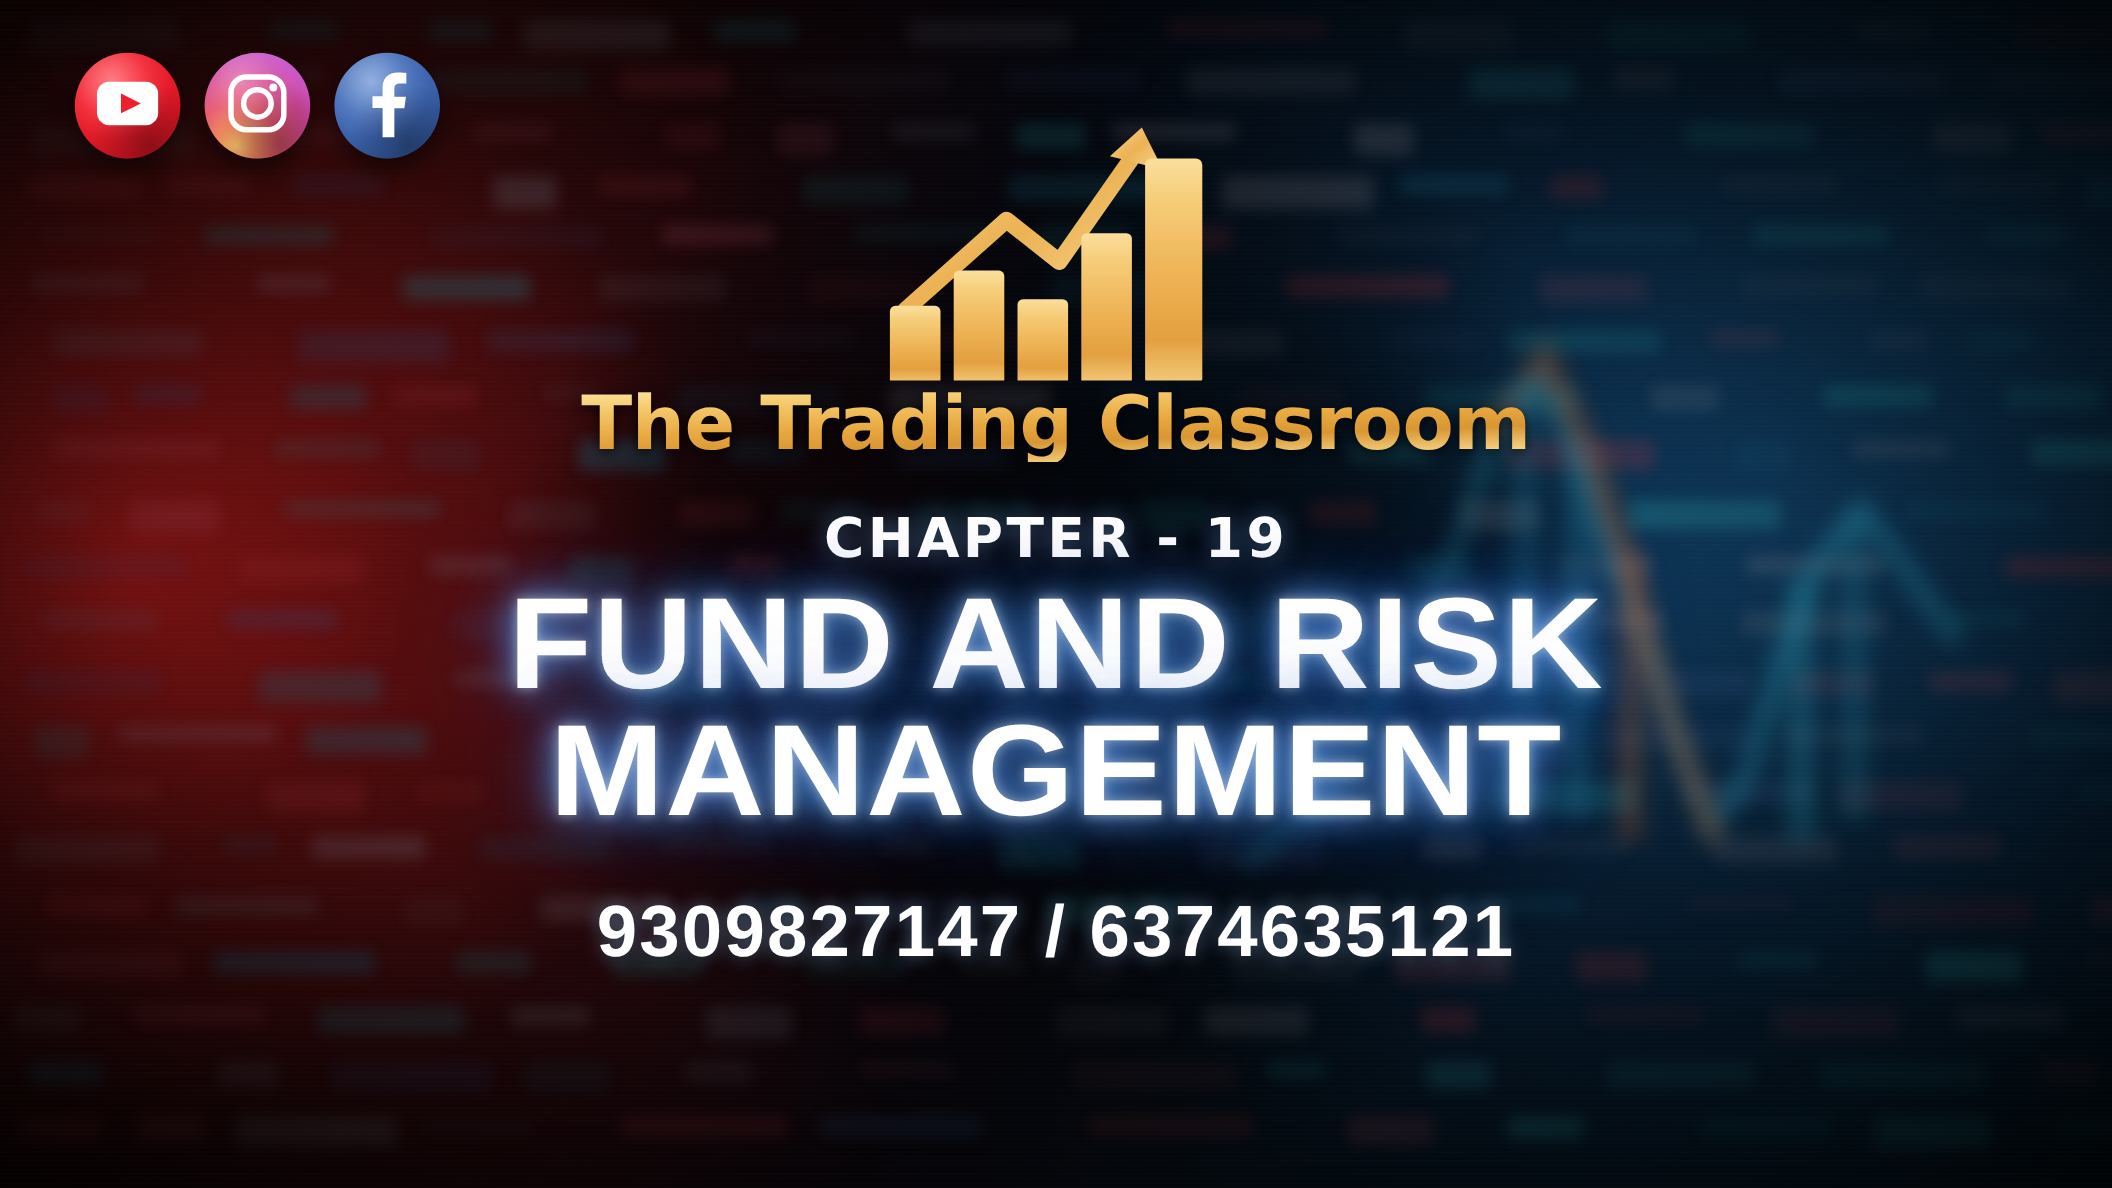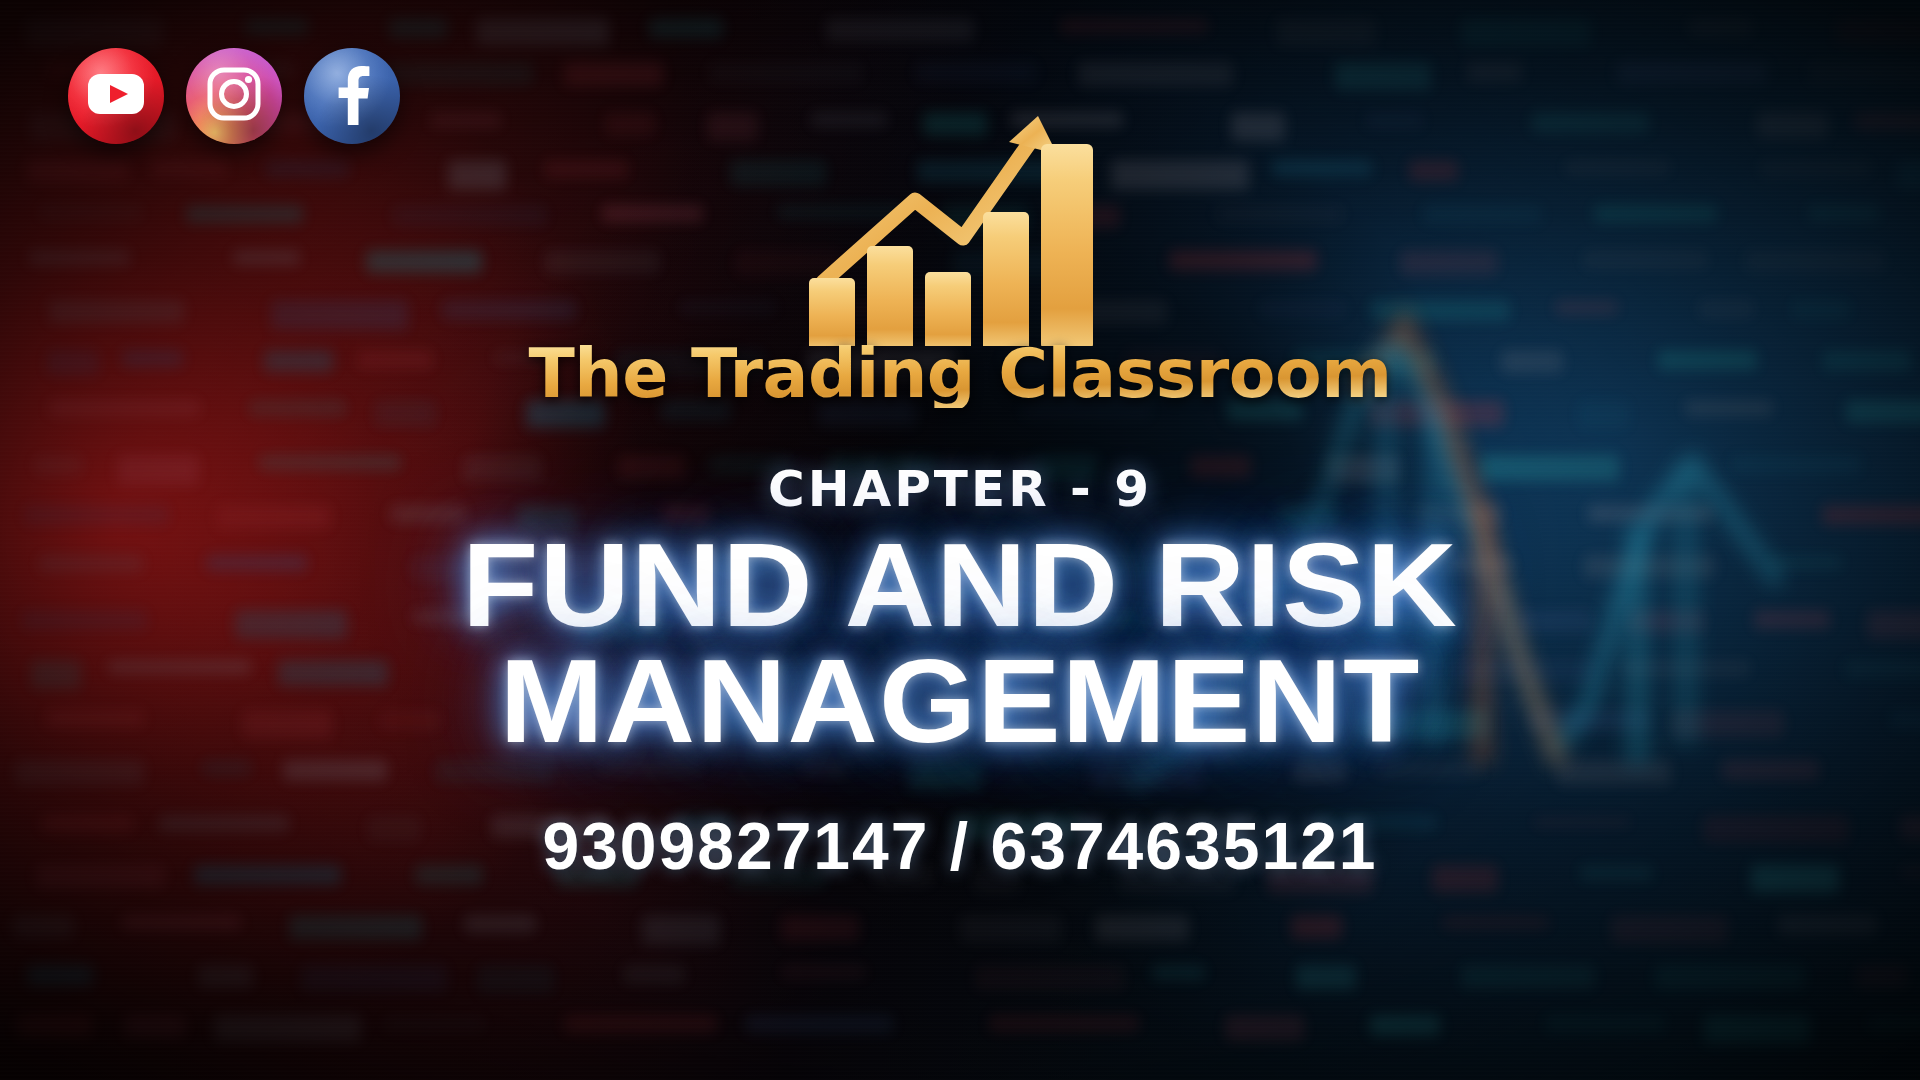--- a/index.html
+++ b/index.html
@@ -64,21 +64,21 @@
                radial-gradient(circle at 70% 86%, rgba(0,0,0,.35) 0%, rgba(0,0,0,0) 52%);
     pointer-events:none;
   }
   .sbtn.youtube{background:radial-gradient(circle at 36% 28%, #ff3a45 0%, #ef1f2d 42%, #c80f1c 100%);}
   .sbtn.instagram{background:radial-gradient(circle at 30% 88%, #f7c16a 0%, #f08a5d 16%, #e8566d 36%, #d6499e 62%, #c45bd4 86%, #b95ee0 100%);}
   .sbtn.facebook{background:radial-gradient(circle at 36% 28%, #5b86cf 0%, #4069b4 44%, #2d4f92 100%);}
   .sbtn svg{position:relative;z-index:2;}
 
   
   .logo-wrap{
-    position:absolute;left:0;right:0;top:96px;display:flex;flex-direction:column;align-items:center;
+    position:absolute;left:0;right:0;top:96px;display:flex;flex-direction:column;align-items:center;gap:12px;
   }
   .logo-mark{width:330px;height:250px;display:block;}
   .logo-word{
     margin-top:-6px;
     font-family:"DejaVu Sans", sans-serif;
     font-weight:700;font-size:68px;letter-spacing:-0.5px;line-height:1;
     background:linear-gradient(178deg,#fde8a8 0%,#f5c96b 22%,#e8a840 48%,#d99632 66%,#f2cd7d 86%,#fbe6ad 100%);
     -webkit-background-clip:text;background-clip:text;color:transparent;
     -webkit-text-fill-color:transparent;
     filter:drop-shadow(0 3px 6px rgba(0,0,0,.75));
@@ -444,21 +444,21 @@
         <rect x="14" y="182" width="46" height="72" rx="5" fill="url(#gold)"></rect>
         <rect x="72" y="150" width="46" height="104" rx="5" fill="url(#gold)"></rect>
         <rect x="130" y="176" width="46" height="78" rx="5" fill="url(#gold)"></rect>
         <rect x="188" y="116" width="46" height="138" rx="5" fill="url(#gold)"></rect>
         <rect x="246" y="48" width="52" height="206" rx="6" fill="url(#gold)"></rect>
       </svg>
     </span>
     <div class="logo-word">The Trading Classroom</div>
   </div>
 
-  <div class="chapter">CHAPTER - 9</div>
+  <div class="chapter">CHAPTER - 19</div>
 
   <div class="title">
     <span class="line">FUND AND RISK</span>
     <span class="line">MANAGEMENT</span>
   </div>
 
   <div class="phones">9309827147 /  6374635121</div>
 
 </div>
 

